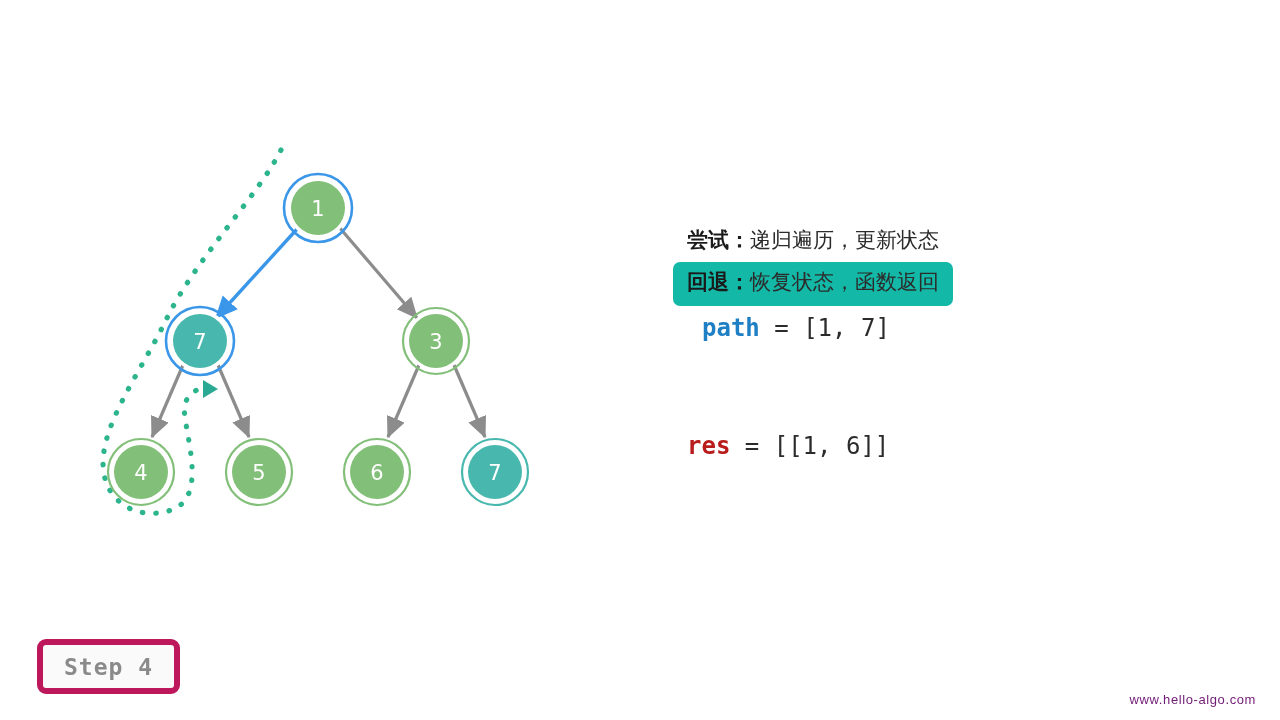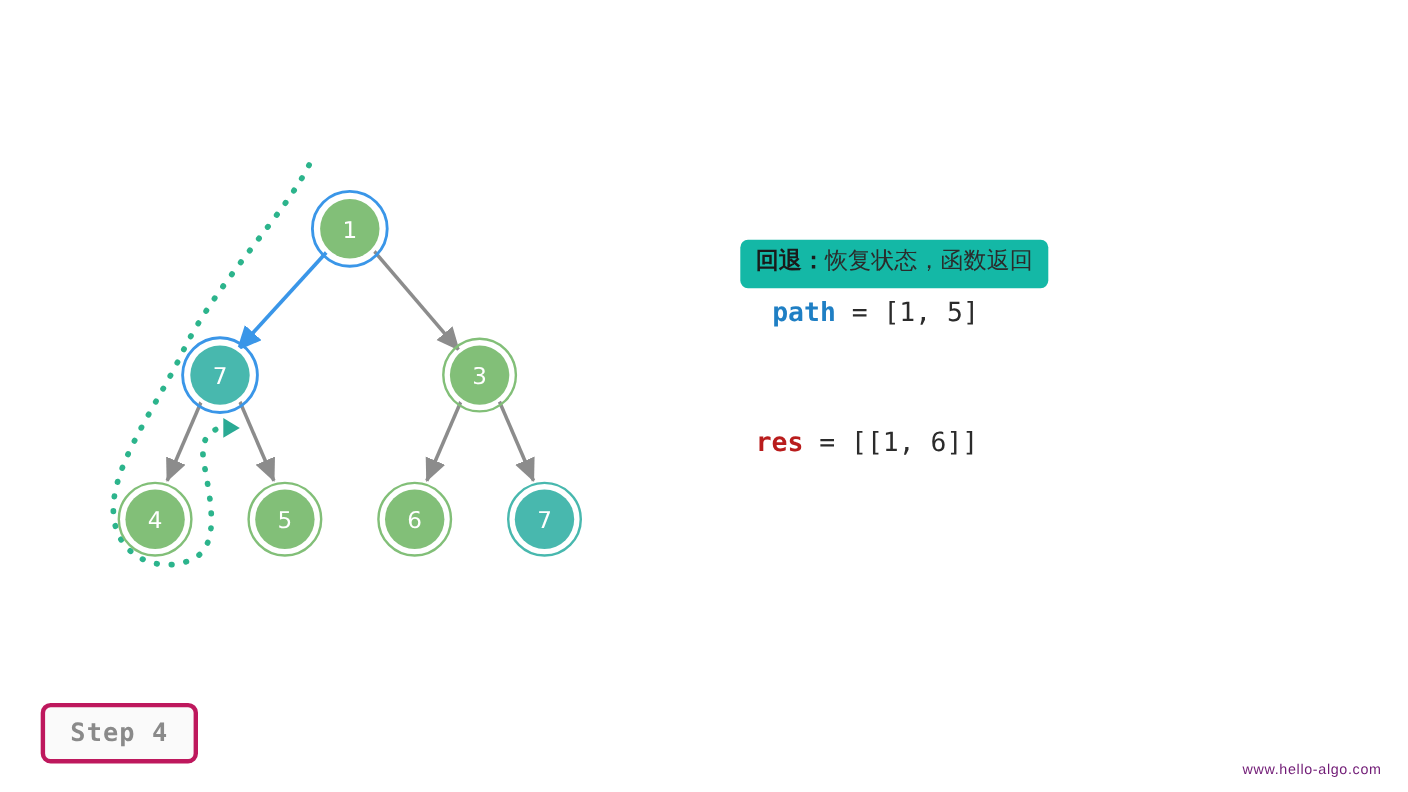--- a/index.html
+++ b/index.html
@@ -59,21 +59,21 @@
   .code-line .var-res{color:#b91c1c;font-weight:bold;}
   .spacer{height:44px;}
   .spacer2{height:30px;}
 
   
   #step-badge{
     position:absolute;
     left:37px;top:639px;
     width:143px;height:55px;
     box-sizing:border-box;
-    border:4px solid #be185d;
+    border:6px solid #be185d;
     border-radius:9px;
     background:#fafafa;
     display:flex;align-items:center;justify-content:center;
   }
   #step-badge span{
     font-family:"DejaVu Sans Mono","Liberation Mono",monospace;
     font-size:23px;
     font-weight:bold;
     color:#8a8a8a;
     letter-spacing:1px;
@@ -167,23 +167,26 @@
         <circle cx="495" cy="472" r="33" fill="none" stroke="#48b8ae" stroke-width="2.2"></circle>
         <circle cx="495" cy="472" r="30" fill="#ffffff" stroke="none"></circle>
         <circle cx="495" cy="472" r="27" fill="#48b8ae" stroke="none"></circle>
         <text class="node-label" x="495" y="473">7</text>
       </g>
     </g>
   </svg>
 
   <div id="panel">
     <div>
+      <div class="zh-line"><span class="kw">尝试：</span><span>递归遍历，更新状态</span></div>
+    </div>
+    <div>
       <div class="zh-line highlight"><span class="kw">回退：</span><span>恢复状态，函数返回</span></div>
     </div>
-    <div class="code-line"><span class="var-path">path</span><span> = [1, 5]</span></div>
+    <div class="code-line"><span class="var-path">path</span><span> = [1, 7]</span></div>
     <div class="spacer"></div>
     <div class="spacer2"></div>
     <div class="code-line"><span class="var-res">res</span><span> = [[1, 6]]</span></div>
   </div>
 
   <div id="step-badge">
     <span>Step 4</span>
   </div>
 
   <div id="watermark">www.hello-algo.com</div>

